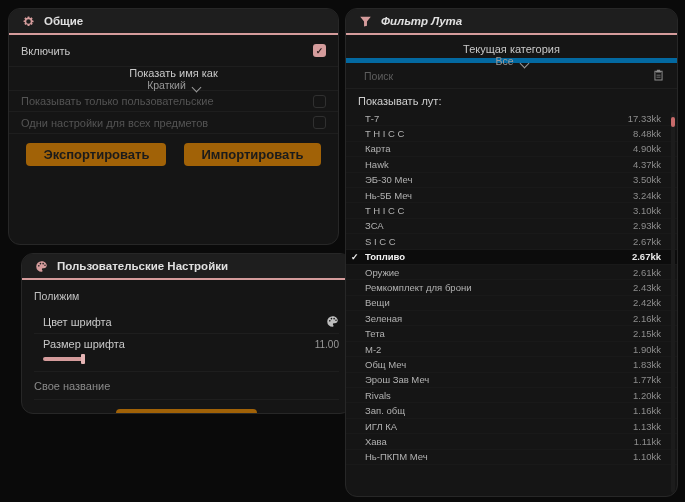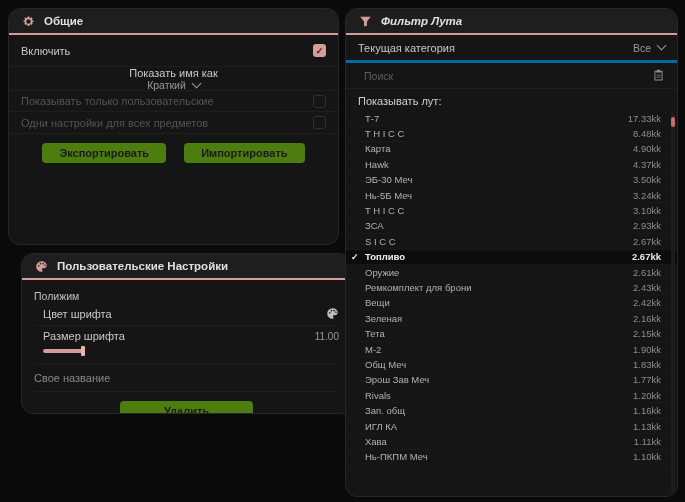--- a/index.html
+++ b/index.html
@@ -33,34 +33,34 @@
     font-size:11px;color:#c9c9c9;box-sizing:border-box;
   }
   .g-row.dim{color:#545454;}
   .checkbox{
     width:13px;height:13px;border-radius:3px;box-sizing:border-box;
     display:flex;align-items:center;justify-content:center;
   }
   .checkbox.checked{background:#d59c9c;}
   .checkbox.checked::after{content:"✓";font-size:9px;color:#2a1b1b;font-weight:bold;}
   .checkbox.off{border:1px solid #303030;background:transparent;}
-  .select{display:flex;align-items:center;gap:7px;color:#9a9a9a;font-size:10.5px;}
+  .select{display:flex;align-items:flex-end;gap:7px;color:#9a9a9a;font-size:10.5px;}
   .chev{
     width:6px;height:6px;border-right:1.5px solid #9a9a9a;border-bottom:1.5px solid #9a9a9a;
     transform:rotate(45deg);margin-top:-4px;
   }
   .btn-row{display:flex;justify-content:center;gap:18px;margin-top:9px;}
   .btn{
-    background:#4d7c0f;color:#1b1b1b;font-size:11px;font-weight:bold;
+    background:#a16207;color:#1b1b1b;font-size:13px;font-weight:bold;
     padding:4px 17px;border-radius:4px;border:none;font-family:inherit;cursor:pointer;
   }
 
   
   .c-body{padding:0 12px;}
-  .c-item-label{font-size:10.5px;color:#c0c0c0;margin:10px 0 0 0;}
+  .c-item-label{font-size:10.5px;color:#c0c0c0;margin:10px 0 8px 0;}
   .c-row{
     display:flex;align-items:center;justify-content:space-between;
     padding:5px 0 5px 9px;border-bottom:1px solid #1e1e1e;
     font-size:11px;color:#c9c9c9;
   }
   .c-row .ricon{color:#bdbdbd;display:flex;}
   .ricon svg{width:13px;height:13px;}
   .c-size{border-bottom:1px solid #1e1e1e;padding:4px 0 7px 9px;}
   .c-size .line{display:flex;align-items:center;justify-content:space-between;font-size:11px;color:#c9c9c9;}
   .c-size .val{font-size:10px;color:#9a9a9a;}
@@ -72,22 +72,22 @@
     font-family:inherit;font-size:11px;color:#8a8a8a;
     padding:8px 0 7px 0;border-bottom:1px solid #1e1e1e;box-sizing:border-box;
   }
   .c-name-input::placeholder{color:#8a8a8a;}
   .del-row{display:flex;justify-content:center;margin-top:9px;}
   .btn-del{padding:4px 44px;}
 
   
   .f-row{
     height:28px;display:flex;align-items:center;justify-content:space-between;
-    padding:0 12px;border-bottom:3px solid #0369a1;
-    font-size:11px;color:#c9c9c9;box-sizing:border-box;
+    padding:8px 12px;border-bottom:5px solid #0369a1;
+    font-size:11px;color:#c9c9c9;box-sizing:border-box;flex-direction:column;
   }
   .search-row{
     height:26px;display:flex;align-items:center;justify-content:space-between;
     padding:0 12px 0 16px;border-bottom:1px solid #1e1e1e;box-sizing:border-box;
   }
   .search-input{
     flex:1;background:transparent;border:none;outline:none;
     font-family:inherit;font-size:10.5px;color:#8d8d8d;
   }
   .search-input::placeholder{color:#5e5e5e;}

